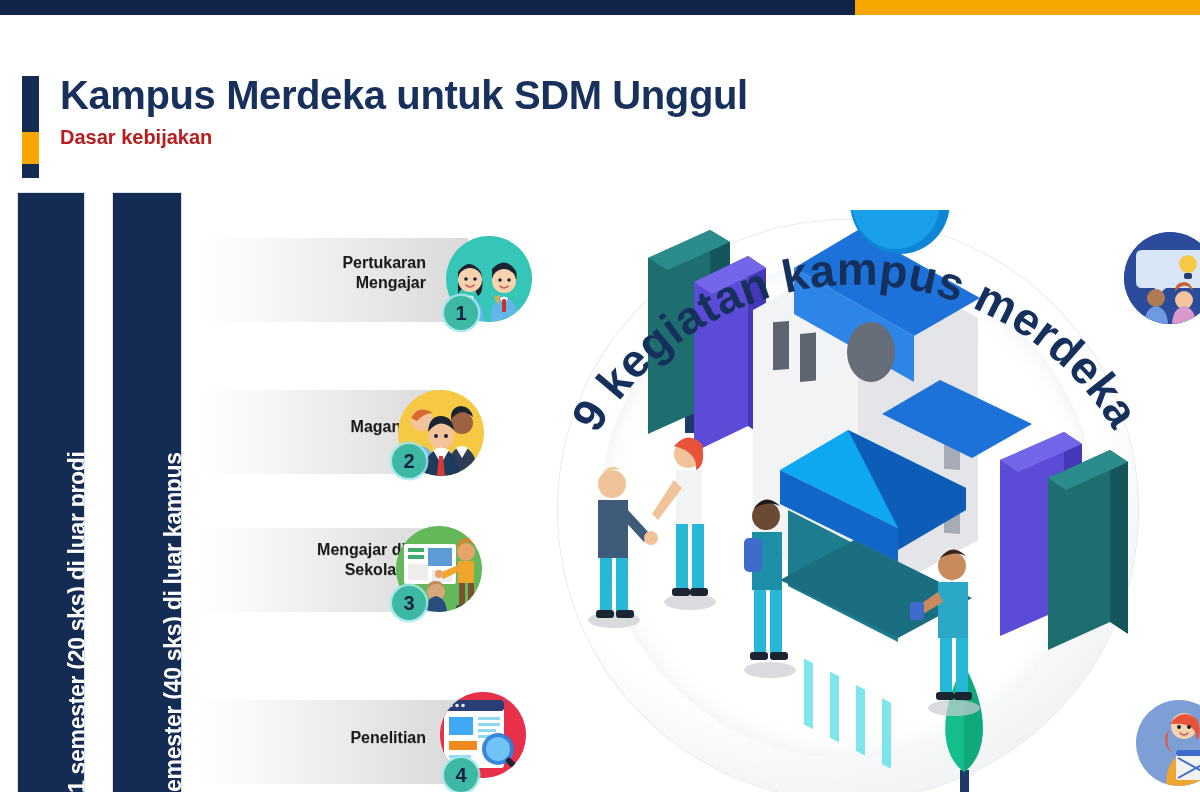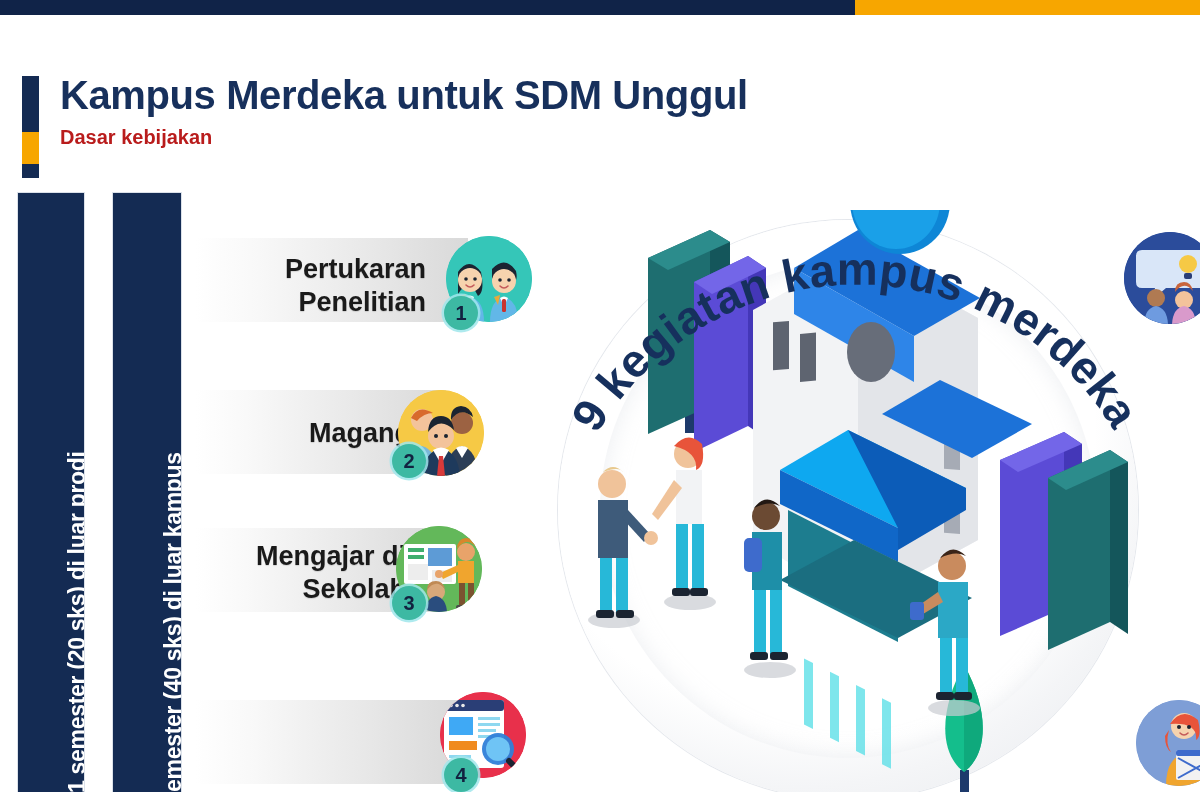--- a/index.html
+++ b/index.html
@@ -107,21 +107,21 @@
     height: 84px;
     background: linear-gradient(to right,
         rgba(255,255,255,0) 0%,
         rgba(243,243,243,0.55) 22%,
         #e9e9e9 62%,
         #d9d9d9 100%);
   }
   .activity-label {
     position: absolute;
     text-align: right;
-    font-size: 27px;
+    font-size: 16px;
     font-weight: 600;
     color: #1A1A1A;
     line-height: 1.22;
     text-shadow: 0 1px 1px rgba(0,0,0,0.13);
   }
   .activity-icon {
     position: absolute;
     width: 86px;
     height: 86px;
     border-radius: 50%;
@@ -384,21 +384,21 @@
       <text>
         <textPath href="#arcpath" startOffset="50%" text-anchor="middle">9 kegiatan kampus merdeka</textPath>
       </text>
     </svg>
   </div>
 
   <div class="activity" id="act1">
     <div class="activity-band"></div>
     <div class="activity-label">
       <div>Pertukaran</div>
-      <div>Penelitian</div>
+      <div>Mengajar</div>
     </div>
     <div class="activity-icon">
       <svg viewBox="0 0 86 86" width="86" height="86">
         <circle cx="43" cy="43" r="43" fill="#35C6B8"></circle>
         <g>
           <path d="M12 36 q11 -16 23 0 q4 20 -3 24 q-9 -20 -20 -2 Z" fill="#1B2431"></path>
           <circle cx="24" cy="44" r="12" fill="#F6D3AE"></circle>
           <circle cx="20" cy="43" r="1.8" fill="#1B2431"></circle>
           <circle cx="29" cy="43" r="1.8" fill="#1B2431"></circle>
           <path d="M20 49 q4 4 8 0" stroke="#C45B5B" stroke-width="1.6" fill="none" stroke-linecap="round"></path>
@@ -487,20 +487,23 @@
           <path d="M31 64 q9 -12 18 -1 q-2 -8 -9 -8 q-9 0 -9 9 Z" fill="#C08A55"></path>
           <path d="M29 86 q1 -14 11 -16 q10 2 11 16 Z" fill="#2A4D7E"></path>
         </g>
       </svg>
     </div>
     <div class="badge">3</div>
   </div>
 
   <div class="activity" id="act4">
     <div class="activity-band"></div>
+    <div class="activity-label">
+      <div>Penelitian</div>
+    </div>
     <div class="activity-icon">
       <svg viewBox="0 0 86 86" width="86" height="86">
         <circle cx="43" cy="43" r="43" fill="#E8304B"></circle>
         <rect x="4" y="8" width="60" height="68" rx="3" fill="#FFFFFF"></rect>
         <rect x="4" y="8" width="60" height="11" rx="3" fill="#2A3E76"></rect>
         <circle cx="11" cy="13.5" r="1.8" fill="#E8E8E8"></circle>
         <circle cx="17" cy="13.5" r="1.8" fill="#E8E8E8"></circle>
         <circle cx="23" cy="13.5" r="1.8" fill="#E8E8E8"></circle>
         <rect x="9" y="25" width="24" height="18" fill="#3FA9F5"></rect>
         <g fill="#8ED8F0">

